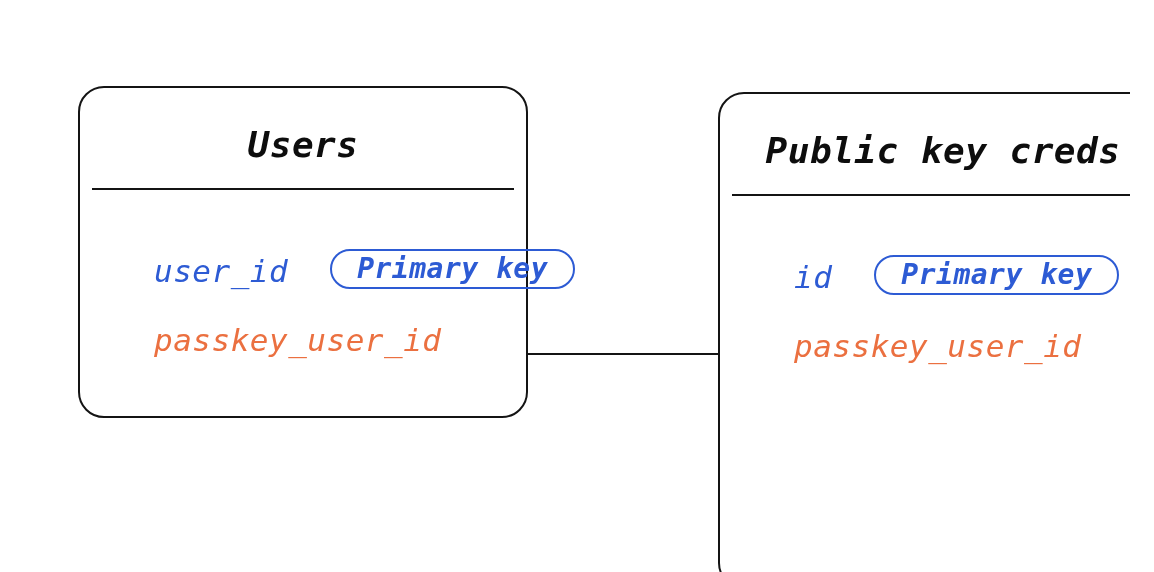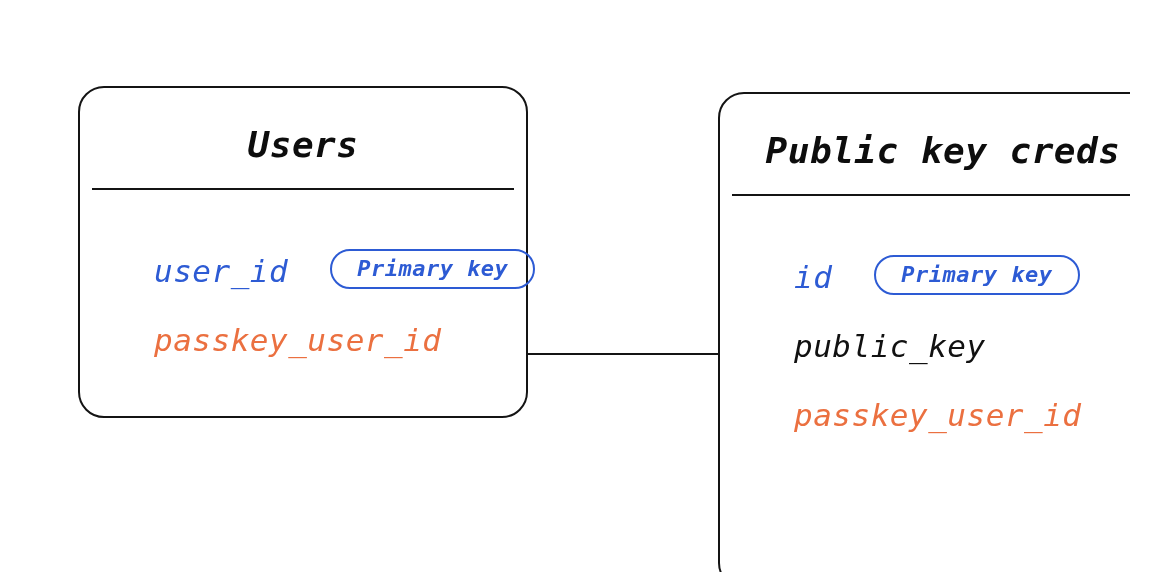--- a/index.html
+++ b/index.html
@@ -56,21 +56,21 @@
   .pk-badge {
     margin-left: 30px;
     display: inline-flex;
     align-items: center;
     justify-content: center;
     height: 40px;
     padding: 0 25px 2px 25px;
     border: 2px solid var(--blue);
     border-radius: 21px;
     color: var(--blue);
-    font-size: 22px;
+    font-size: 28px;
     font-weight: 700;
     letter-spacing: 0.5px;
   }
   .connector {
     position: absolute;
     left: 480px;
     top: 305px;
     width: 190px;
     height: 2px;
     background: var(--ink);
@@ -101,21 +101,18 @@
   <div class="table-box pkc">
     <div class="table-header">
       <span class="table-title">Public key creds</span>
     </div>
     <div class="table-body">
       <div class="field-row">
         <span class="field-name pk">id</span>
         <span class="pk-badge">Primary key</span>
       </div>
       <div class="field-row">
-        <span class="field-name regular">public_key</span>
-      </div>
-      <div class="field-row">
         <span class="field-name fk">passkey_user_id</span>
       </div>
     </div>
   </div>
 
 </div>
 
 </body></html>

